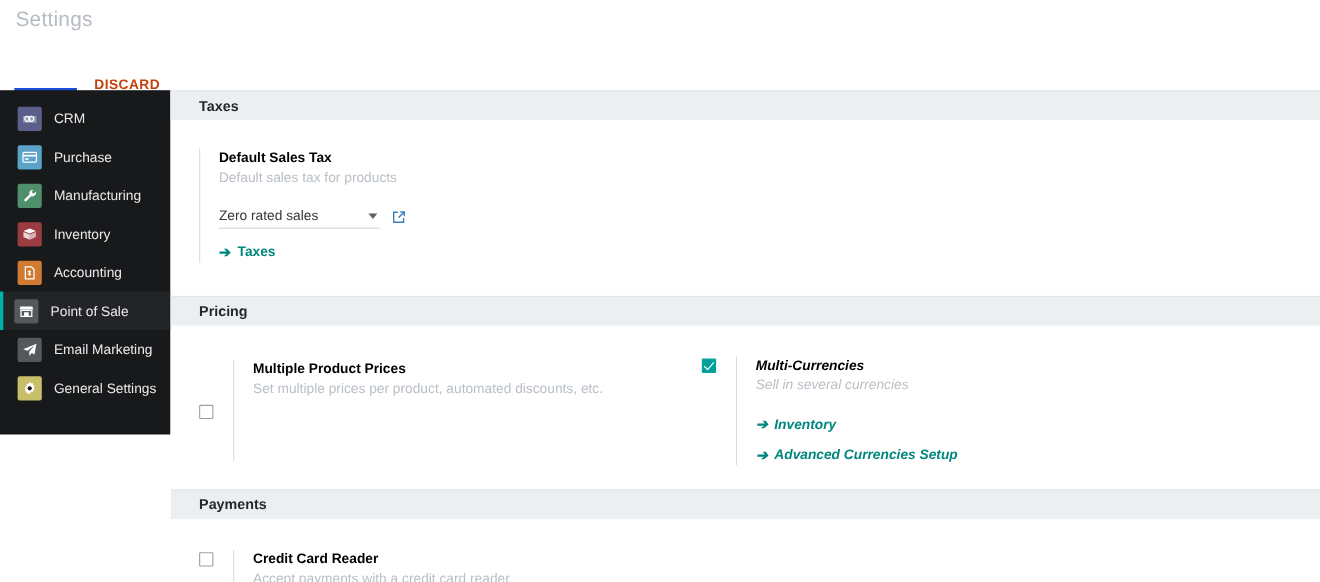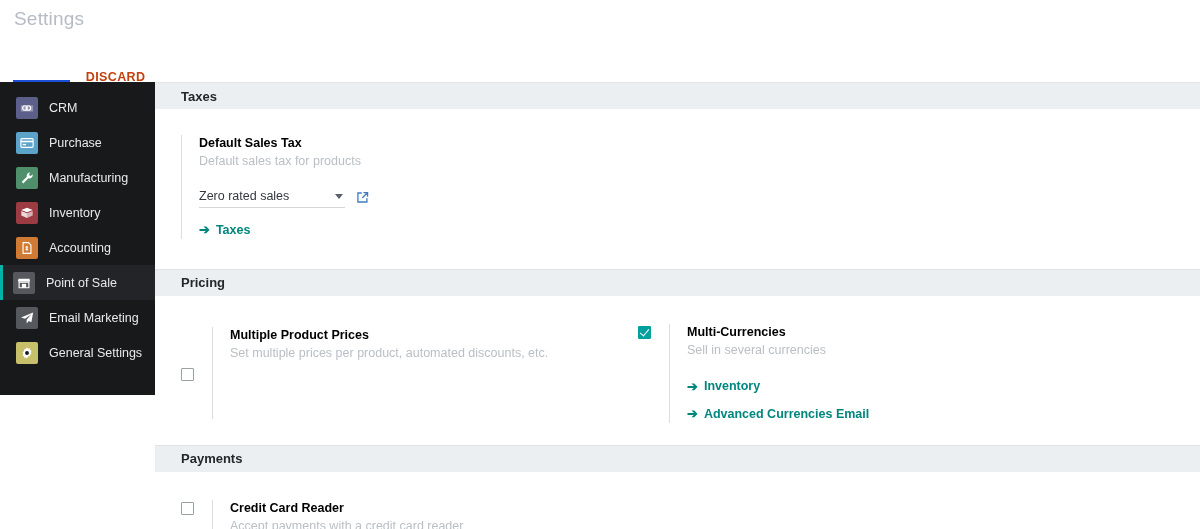--- a/index.html
+++ b/index.html
@@ -249,31 +249,31 @@
       <div class="row" style="padding: 28px 0px 22px;">
         <div class="col" style="width: 455px; padding-left: 26px; display: flex; align-items: center;">
           <span class="chk" style="margin-top: 2px; margin-right: 18px;"></span>
           <div class="setting-block" style="min-height: 92px;">
             <div class="setting-title">Multiple Product Prices</div>
             <div class="setting-desc">Set multiple prices per product, automated discounts, etc.</div>
           </div>
         </div>
         <div class="col" style="width: 455px; padding-left: 28px; display: flex; align-items: flex-start;">
           <span class="chk on" style="margin-top: 2px; margin-right: 18px;"></span>
-          <div class="setting-block" style="min-height: 92px;">
+          <div class="setting-block" style="min-height: 92px; font-style: italic;">
             <div class="setting-title">Multi-Currencies</div>
             <div class="setting-desc">Sell in several currencies</div>
             <div style="margin-top: 18px;">
               <div style="margin-top: 0px;"><a class="link-int">
                   <span class="arr">➔</span>
                   <span>Inventory</span>
                 </a></div>
               <div style="margin-top: 9px;"><a class="link-int">
                   <span class="arr">➔</span>
-                  <span>Advanced Currencies Email</span>
+                  <span>Advanced Currencies Setup</span>
                 </a></div>
             </div>
           </div>
         </div>
       </div>
       <div class="section-head">
         <span class="t">Payments</span>
       </div>
       <div class="row" style="padding: 28px 0px 0px;">
         <div class="col" style="width: 455px; padding-left: 26px; display: flex; align-items: flex-start;">

